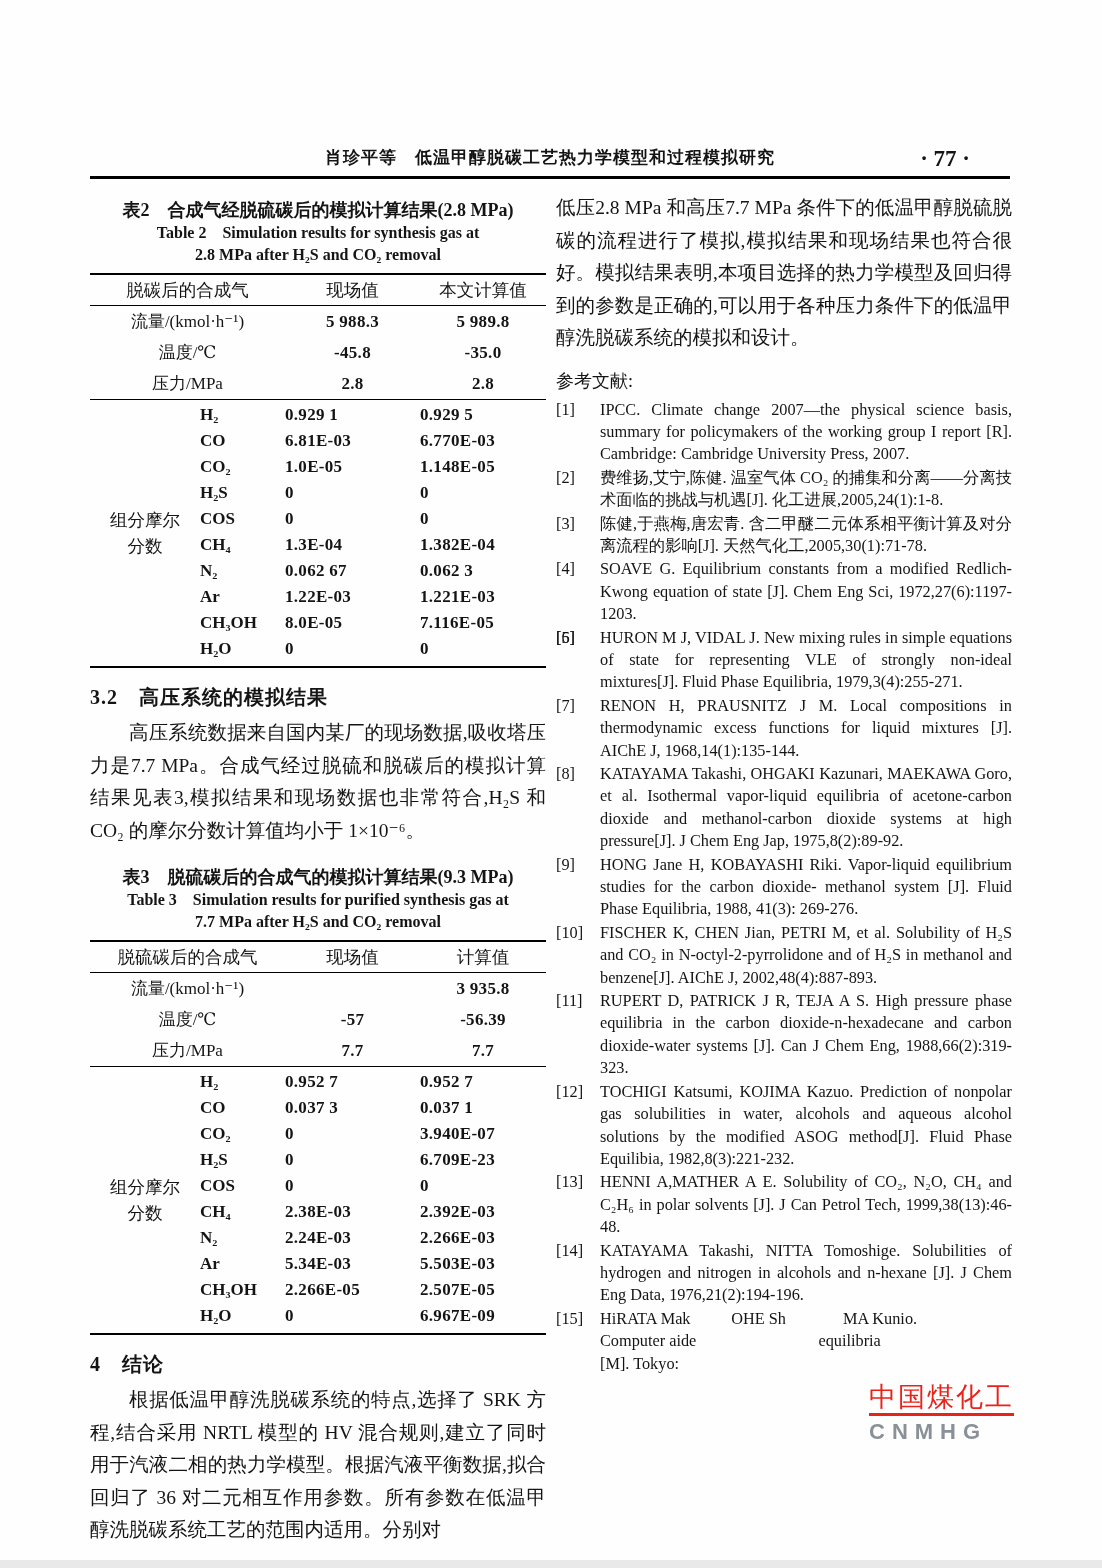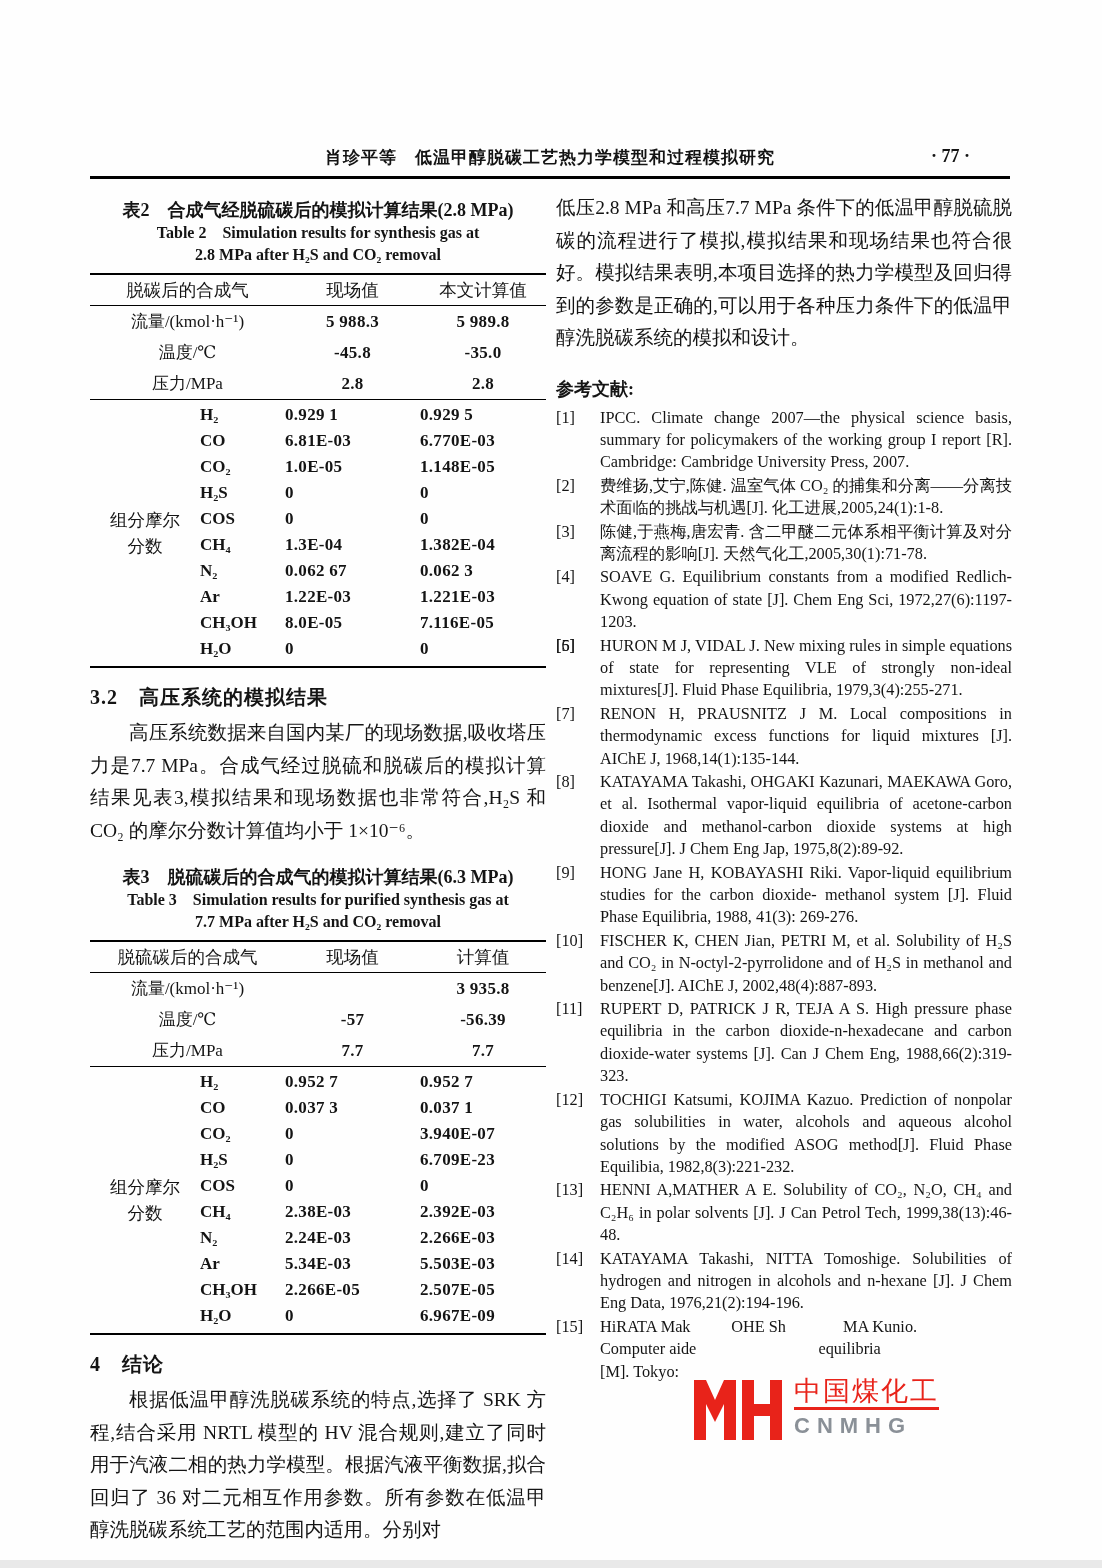--- a/index.html
+++ b/index.html
@@ -1,21 +1,21 @@
 <!DOCTYPE html>
 <html><head>
 <meta charset="utf-8">
 <style>
   html,body{margin:0;padding:0;background:#e9e9e9;}
   .page{position:relative;width:1102px;height:1560px;background:#fefefe;margin:0 auto;
         font-family:"Liberation Serif","DejaVu Serif",serif;color:#141414;overflow:hidden;}
   
   .rhead{position:absolute;left:90px;top:146px;width:920px;height:24px;font-size:17px;}
   .rhead .rtitle{position:absolute;left:0;right:0;text-align:center;letter-spacing:1px;font-weight:bold;}
-  .rhead .rpage{position:absolute;right:40px;top:0;font-weight:bold;font-size:18px;}
+  .rhead .rpage{position:absolute;right:40px;top:0;font-weight:bold;font-size:23px;}
   .hrule{position:absolute;left:90px;top:176px;width:920px;border-top:3px solid #000;}
   
   .col{position:absolute;top:192px;width:456px;}
   .col-left{left:90px;}
   .col-right{left:556px;}
   
   .cap-zh{text-align:center;font-weight:bold;font-size:18px;line-height:24px;margin-top:6px;}
   .cap-en{text-align:center;font-weight:bold;font-size:16px;line-height:22px;}
   
   .tbl{margin-top:7px;border-top:2.5px solid #000;border-bottom:2.5px solid #000;font-size:17px;}
@@ -28,28 +28,28 @@
   .comp-block{position:relative;padding:2px 0 4px 0;}
   .comp-row{display:grid;grid-template-columns:110px 85px 135px 126px;height:26px;align-items:center;text-align:left;}
   .species{font-weight:bold;}
   .group-label{position:absolute;left:0;top:50%;transform:translateY(-50%);width:110px;
                text-align:center;font-size:17.5px;line-height:26px;}
   
   .sec-head{font-weight:bold;font-size:20px;margin:16px 0 6px 0;letter-spacing:1px;}
   .para{font-size:19.5px;line-height:32.5px;text-align:justify;margin:0;}
   .para.indent{text-indent:2em;}
   
-  .refs-head{font-weight:bold;font-size:18px;margin:22px 0 6px 0;}
+  .refs-head{font-weight:normal;font-size:18px;margin:14px 0 6px 0;}
   .ref-item{position:relative;padding-left:44px;font-size:16.3px;line-height:22.4px;
             text-align:justify;margin-bottom:1px;}
   .ref-num{position:absolute;left:0;top:0;}
   .ref-line{white-space:pre;}
   
   .wm{position:absolute;left:694px;top:1370px;width:320px;height:76px;background:#fefefe;
-      display:flex;align-items:center;gap:12px;}
+      display:flex;align-items:flex-end;gap:12px;flex-direction:column;}
   .wm-texts{display:flex;flex-direction:column;}
   .wm-zh{font-size:27px;letter-spacing:2px;line-height:30px;border-bottom:3px solid;padding-bottom:1px;
          font-family:"Liberation Sans","DejaVu Sans",sans-serif;}
   .wm-en{font-size:22px;letter-spacing:7px;line-height:28px;margin-top:2px;
          font-family:"Liberation Sans","DejaVu Sans",sans-serif;}
   
   .wanfang{position:absolute;left:90px;top:1596px;font-size:21px;color:#8b5cf6;
            font-family:"Liberation Sans","DejaVu Sans",sans-serif;letter-spacing:2px;}
 </style>
 </head>
@@ -154,21 +154,21 @@
             <div class="species">H₂O</div>
             <div class="val">0</div>
             <div class="val">0</div>
           </div>
         </div>
       </div>
 
     <div class="sec-head">3.2　高压系统的模拟结果</div>
     <p class="para indent">高压系统数据来自国内某厂的现场数据,吸收塔压力是7.7 MPa。合成气经过脱硫和脱碳后的模拟计算结果见表3,模拟结果和现场数据也非常符合,H₂S 和 CO₂ 的摩尔分数计算值均小于 1×10⁻⁶。</p>
 
-    <div class="cap-zh" style="margin-top:18px">表3　脱硫碳后的合成气的模拟计算结果(6.3 MPa)</div>
+    <div class="cap-zh" style="margin-top:18px">表3　脱硫碳后的合成气的模拟计算结果(9.3 MPa)</div>
     <div class="cap-en">Table 3　Simulation results for purified synthesis gas at</div>
     <div class="cap-en">7.7 MPa after H₂S and CO₂ removal</div>
     <div class="tbl" id="table3">
         <div class="trow thead-row">
           <div>脱硫碳后的合成气</div>
           <div>现场值</div>
           <div>计算值</div>
         </div>
         <div class="param-block">
           <div class="trow param-row">

